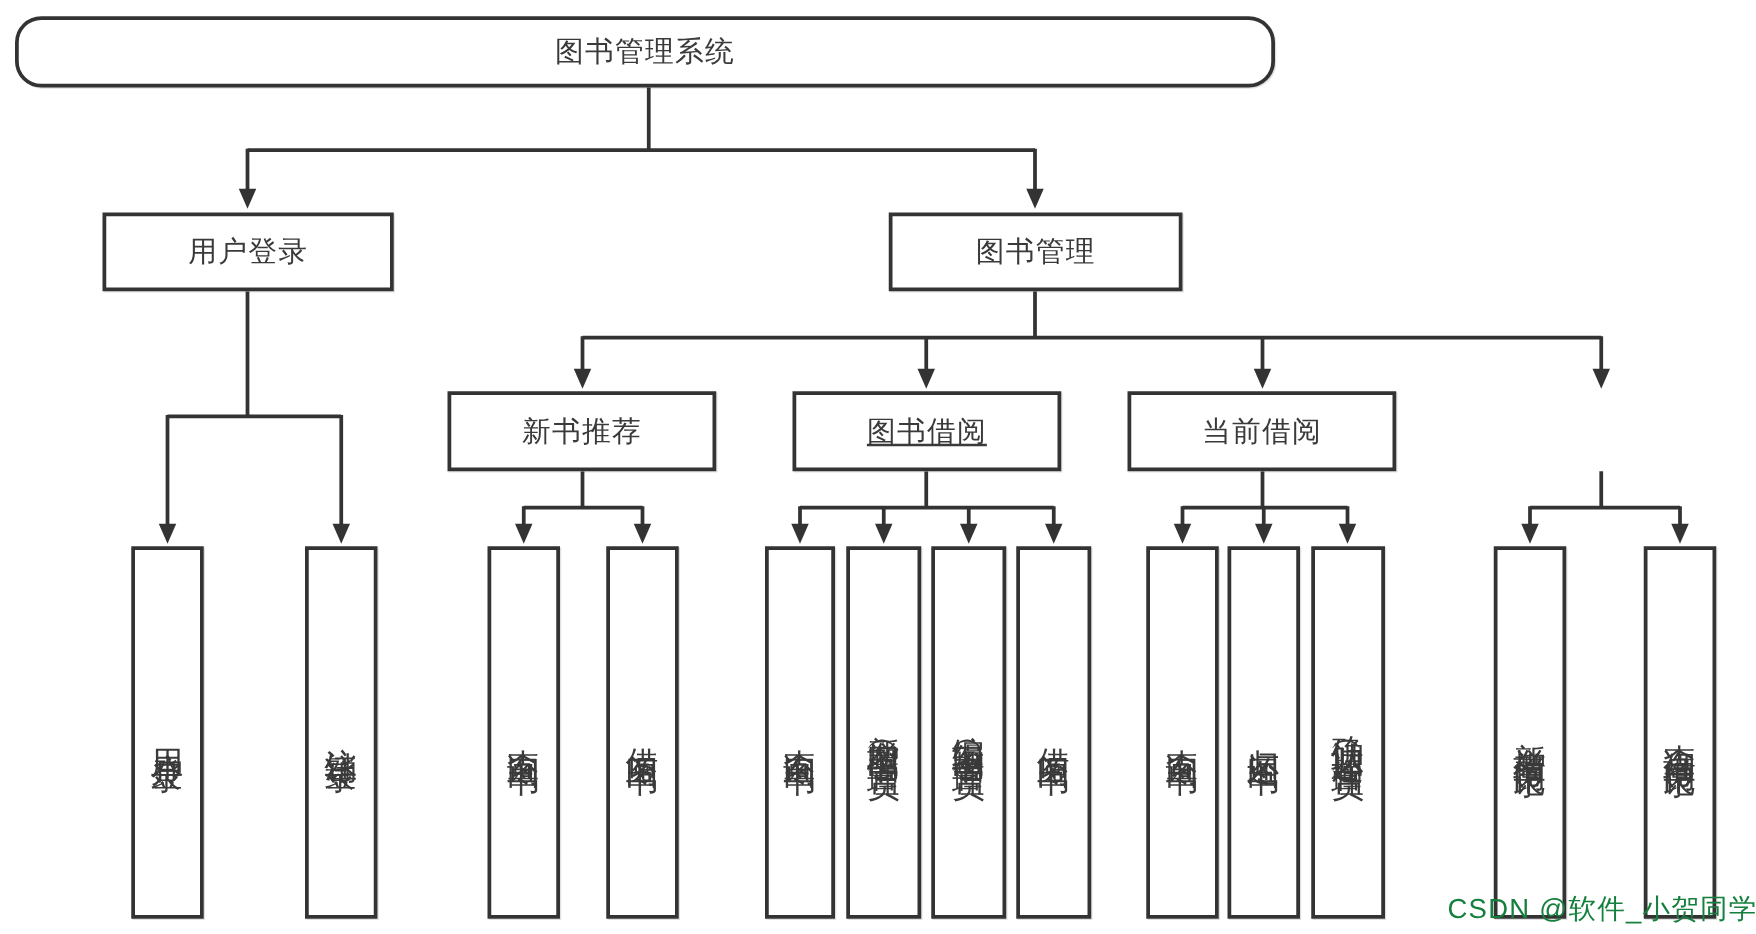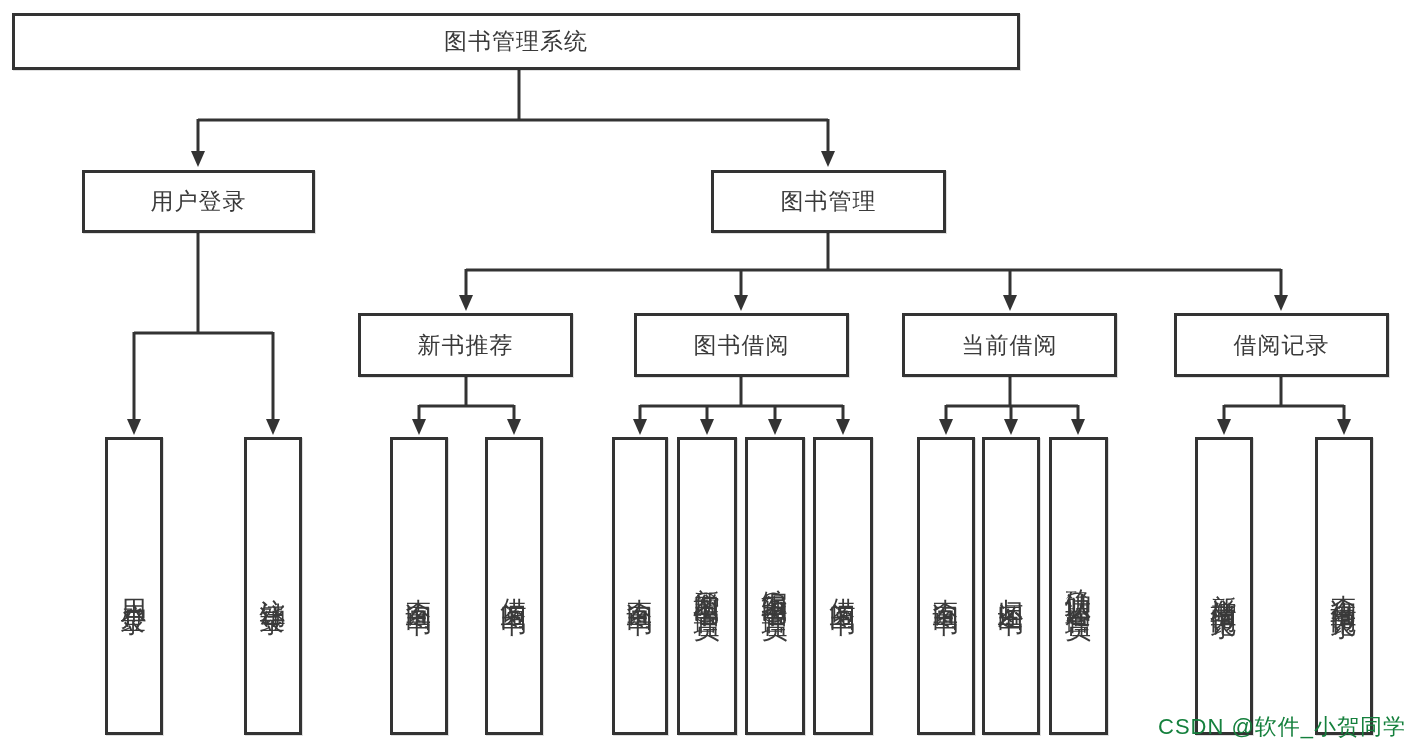--- a/index.html
+++ b/index.html
@@ -106,29 +106,28 @@
     <polygon points="1071,419 1085,419 1078,435"></polygon>
 
     <line x1="1281" y1="377" x2="1281" y2="407"></line>
     <line x1="1224" y1="406" x2="1344" y2="406"></line>
     <line x1="1224" y1="405" x2="1224" y2="422"></line>
     <polygon points="1217,419 1231,419 1224,435"></polygon>
     <line x1="1344" y1="405" x2="1344" y2="422"></line>
     <polygon points="1337,419 1351,419 1344,435"></polygon>
   </svg>
 
-  <div class="node h-node" style="left:12px; top:13px; width:1008px; height:57px;">图书管理系统</div>
+  <div class="node h-node" style="left:12px; top:13px; width:1008px; height:57px;border-radius:21px;">图书管理系统</div>
 
   <div class="node h-node" style="left:82px; top:170px; width:233px; height:63px;">用户登录</div>
   <div class="node h-node" style="left:711px; top:170px; width:235px; height:63px;">图书管理</div>
 
   <div class="node h-node" style="left:358px; top:313px; width:215px; height:64px;text-align:center;">新书推荐</div>
-  <div class="node h-node" style="left:634px; top:313px; width:215px; height:64px;">图书借阅</div>
+  <div class="node h-node" style="left:634px; top:313px; width:215px; height:64px;text-decoration:underline;">图书借阅</div>
   <div class="node h-node" style="left:902px; top:313px; width:215px; height:64px;">当前借阅</div>
-  <div class="node h-node" style="left:1174px; top:313px; width:215px; height:64px;">借阅记录</div>
 
   <div class="node v-node" style="left:105px; top:437px; width:58px; height:298px;">用户登录</div>
   <div class="node v-node" style="left:244px; top:437px; width:58px; height:298px;">注销登录</div>
 
   <div class="node v-node" style="left:390px; top:437px; width:58px; height:298px;">查询图书</div>
   <div class="node v-node" style="left:485px; top:437px; width:58px; height:298px;">借阅图书</div>
 
   <div class="node v-node" style="left:612px; top:437px; width:56px; height:298px;">查询图书</div>
   <div class="node v-node" style="left:677px; top:437px; width:60px; height:298px;">新增图书（管理员）</div>
   <div class="node v-node" style="left:745px; top:437px; width:60px; height:298px;">编辑图书（管理员）</div>

